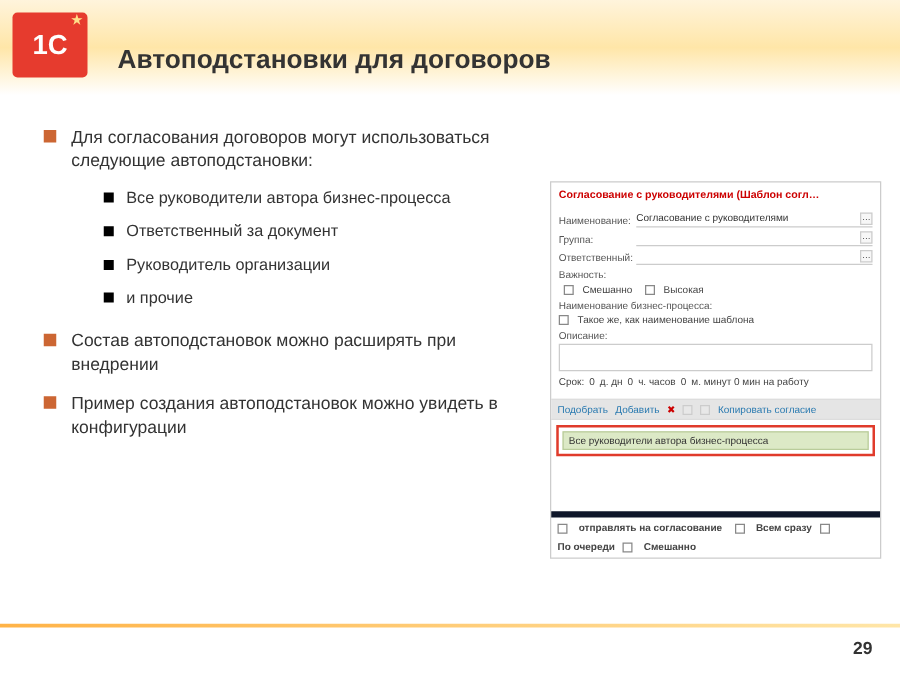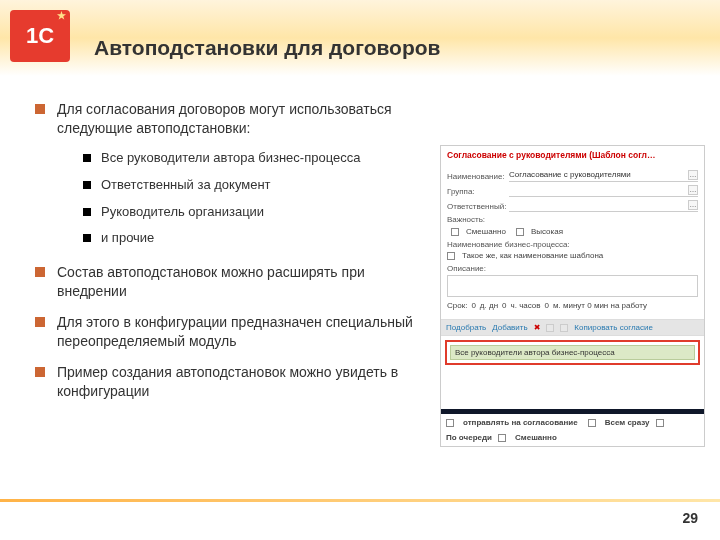--- a/index.html
+++ b/index.html
@@ -119,24 +119,20 @@
       <div class="mk"></div>
       <div class="tx">и прочие</div>
     </div>
   </div>
   <div class="bullet-l1">
     <div class="mk"></div>
     <div class="tx">Состав автоподстановок можно расширять при внедрении</div>
   </div>
   <div class="bullet-l1">
     <div class="mk"></div>
-    <div class="tx">Для этого в конфигурации предназначен специальный переопределяемый модуль</div>
-  </div>
-  <div class="bullet-l1">
-    <div class="mk"></div>
     <div class="tx">Пример создания автоподстановок можно увидеть в конфигурации</div>
   </div>
 </div>
 
 <div class="app-window">
   <div class="aw-title">Согласование с руководителями (Шаблон согл…</div>
   <div class="aw-body">
     <div class="aw-row">
       <div class="aw-lbl">Наименование:</div>
       <div class="aw-field"><span class="val">Согласование с руководителями</span><span class="dots">…</span></div>

